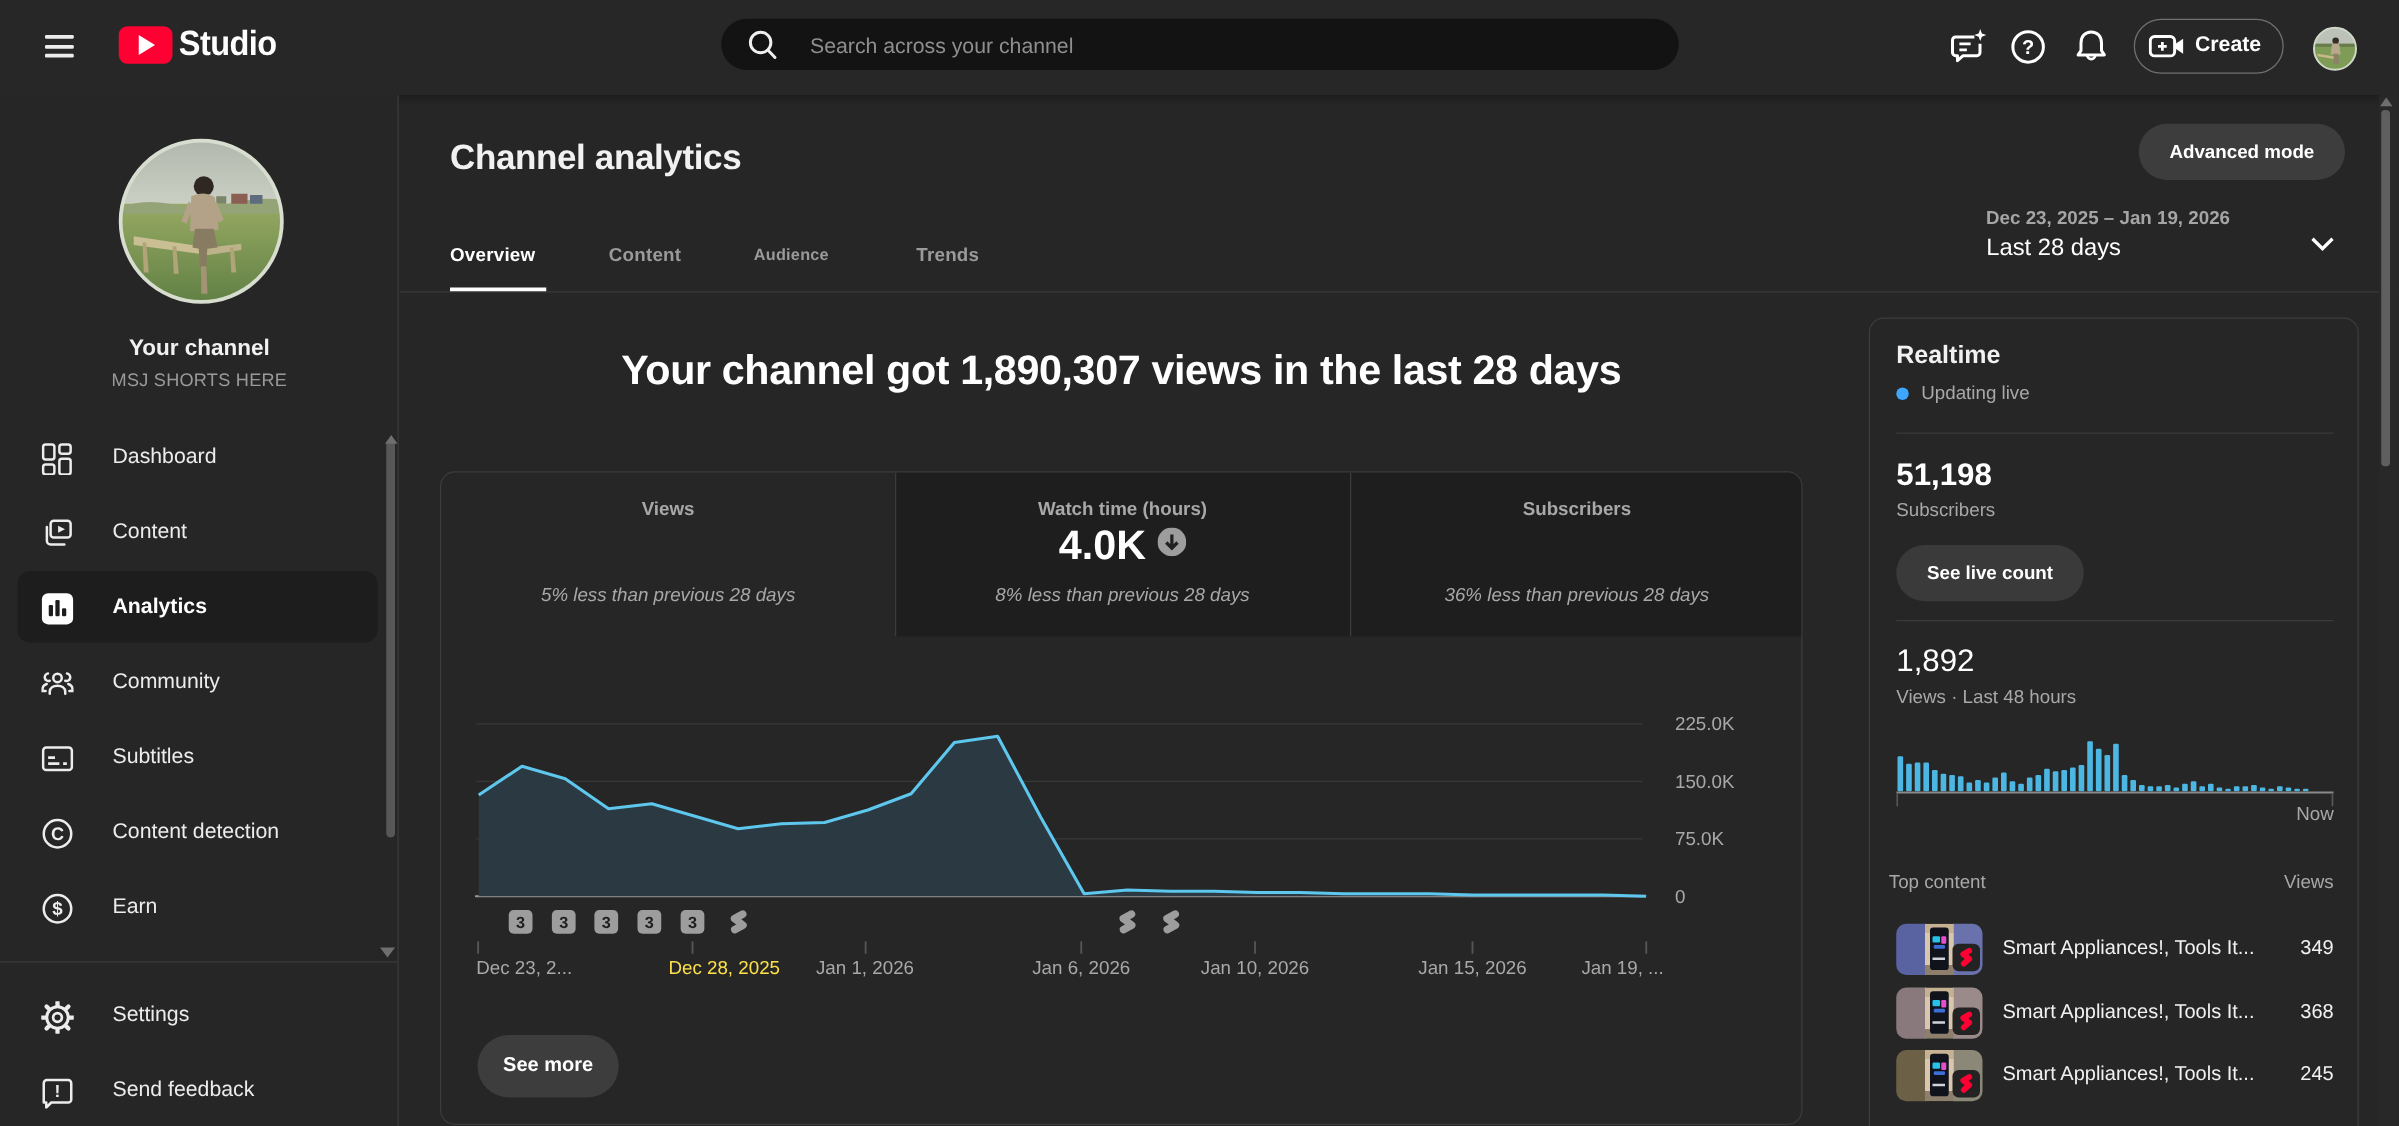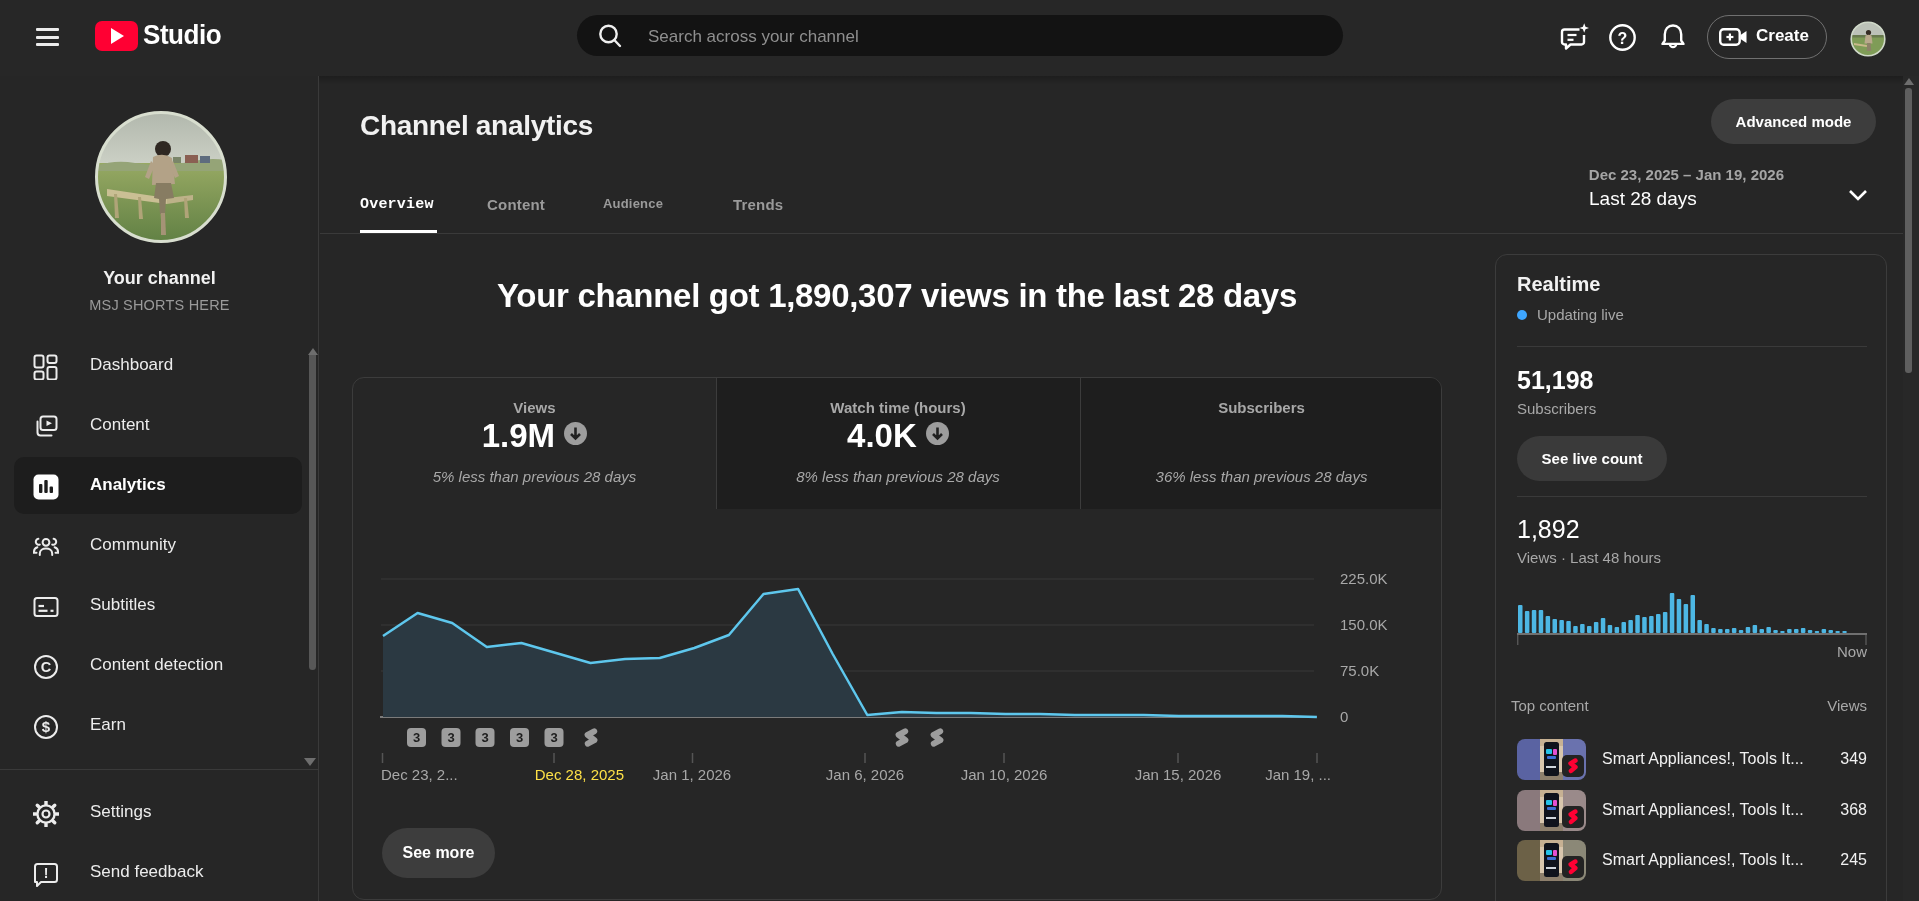--- a/index.html
+++ b/index.html
@@ -184,40 +184,36 @@
 <div class="abs" style="left:304px;top:758px;width:0;height:0;border-left:6px solid transparent;border-right:6px solid transparent;border-top:8px solid #6e6e6e;"></div>
 
 <div class="abs" style="left:360px;top:110px;font-size:28px;font-weight:bold;color:#f1f1f1;letter-spacing:-0.3px;">Channel analytics</div>
 <div class="abs" style="left:1711px;top:99px;width:165px;height:45px;background:#3d3d3d;border-radius:22.5px;text-align:center;line-height:45px;font-size:15px;font-weight:bold;color:#fff;">Advanced mode</div>
 <div class="abs" style="left:1434px;top:166px;width:350px;text-align:right;font-size:15px;font-weight:bold;color:#a5a5a5;">Dec 23, 2025 – Jan 19, 2026</div>
 <div class="abs" style="left:1589px;top:188px;font-size:19px;color:#fff;">Last 28 days</div>
 <svg class="abs" style="left:1846px;top:185px;" width="24" height="20" viewBox="0 0 24 20" fill="none">
   <path d="M4 6 l8 8 l8 -8" stroke="#fff" stroke-width="2.6"></path>
 </svg>
 
-<div class="abs" style="left:360px;top:196px;font-size:15px;font-weight:bold;color:#fff;letter-spacing:.2px;font-family:Liberation Mono, monospace;">Overview</div>
+<div class="abs" style="left:360px;top:196px;font-size:15px;font-weight:bold;color:#fff;letter-spacing:.2px;">Overview</div>
 <div class="abs" style="left:487px;top:196px;font-size:15px;font-weight:bold;color:#9a9a9a;letter-spacing:.2px;">Content</div>
 <div class="abs" style="left:603px;top:196px;font-size:13px;font-weight:bold;color:#9a9a9a;letter-spacing:.2px;">Audience</div>
 <div class="abs" style="left:733px;top:196px;font-size:15px;font-weight:bold;color:#9a9a9a;letter-spacing:.2px;">Trends</div>
 <div class="abs" style="left:320px;top:233px;width:1599px;height:1px;background:#3a3a3a;"></div>
 <div class="abs" style="left:360px;top:230px;width:77px;height:3px;background:#fff;"></div>
 
 <div class="abs" style="left:352px;top:277px;width:1090px;text-align:center;font-size:33px;font-weight:bold;color:#fff;letter-spacing:-0.3px;">Your channel got 1,890,307 views in the last 28 days</div>
 
 <div class="abs" id="card" style="left:352px;top:377px;width:1090px;height:523px;background:#262626;border:1px solid #3c3c3c;border-radius:12px;overflow:hidden;">
 
   <div class="abs" style="left:363px;top:0;width:727px;height:131px;background:#1e1e1e;"></div>
   <div class="abs" style="left:363px;top:0;width:1px;height:131px;background:#3c3c3c;"></div>
   <div class="abs" style="left:727px;top:0;width:1px;height:131px;background:#3c3c3c;"></div>
 
   <div class="abs" style="left:0;top:21px;width:363px;text-align:center;font-size:15px;font-weight:bold;color:#a8a8a8;">Views</div>
-  <div class="abs" style="left:0;top:39px;width:363px;text-align:center;font-size:33px;font-weight:bold;color:#fff;">1.9M <svg width="23" height="23" viewBox="0 0 23 23" style="vertical-align:2px;">
-        <circle cx="11.5" cy="11.5" r="11.5" fill="#9d9d9d"></circle>
-        <path d="M11.5 5.5 v10.5 M7 12 l4.5 4.5 l4.5 -4.5" fill="none" stroke="#212121" stroke-width="2.6"></path>
-      </svg></div>
   <div class="abs" style="left:0;top:90px;width:363px;text-align:center;font-size:15px;font-style:italic;color:#a8a8a8;">5% less than previous 28 days</div>
 
   <div class="abs" style="left:363px;top:21px;width:364px;text-align:center;font-size:15px;font-weight:bold;color:#a8a8a8;">Watch time (hours)</div>
   <div class="abs" style="left:363px;top:39px;width:364px;text-align:center;font-size:33px;font-weight:bold;color:#fff;">4.0K <svg width="23" height="23" viewBox="0 0 23 23" style="vertical-align:2px;">
         <circle cx="11.5" cy="11.5" r="11.5" fill="#9d9d9d"></circle>
         <path d="M11.5 5.5 v10.5 M7 12 l4.5 4.5 l4.5 -4.5" fill="none" stroke="#212121" stroke-width="2.6"></path>
       </svg></div>
   <div class="abs" style="left:363px;top:90px;width:364px;text-align:center;font-size:15px;font-style:italic;color:#a8a8a8;">8% less than previous 28 days</div>
 
   <div class="abs" style="left:727px;top:21px;width:363px;text-align:center;font-size:15px;font-weight:bold;color:#a8a8a8;">Subscribers</div>

